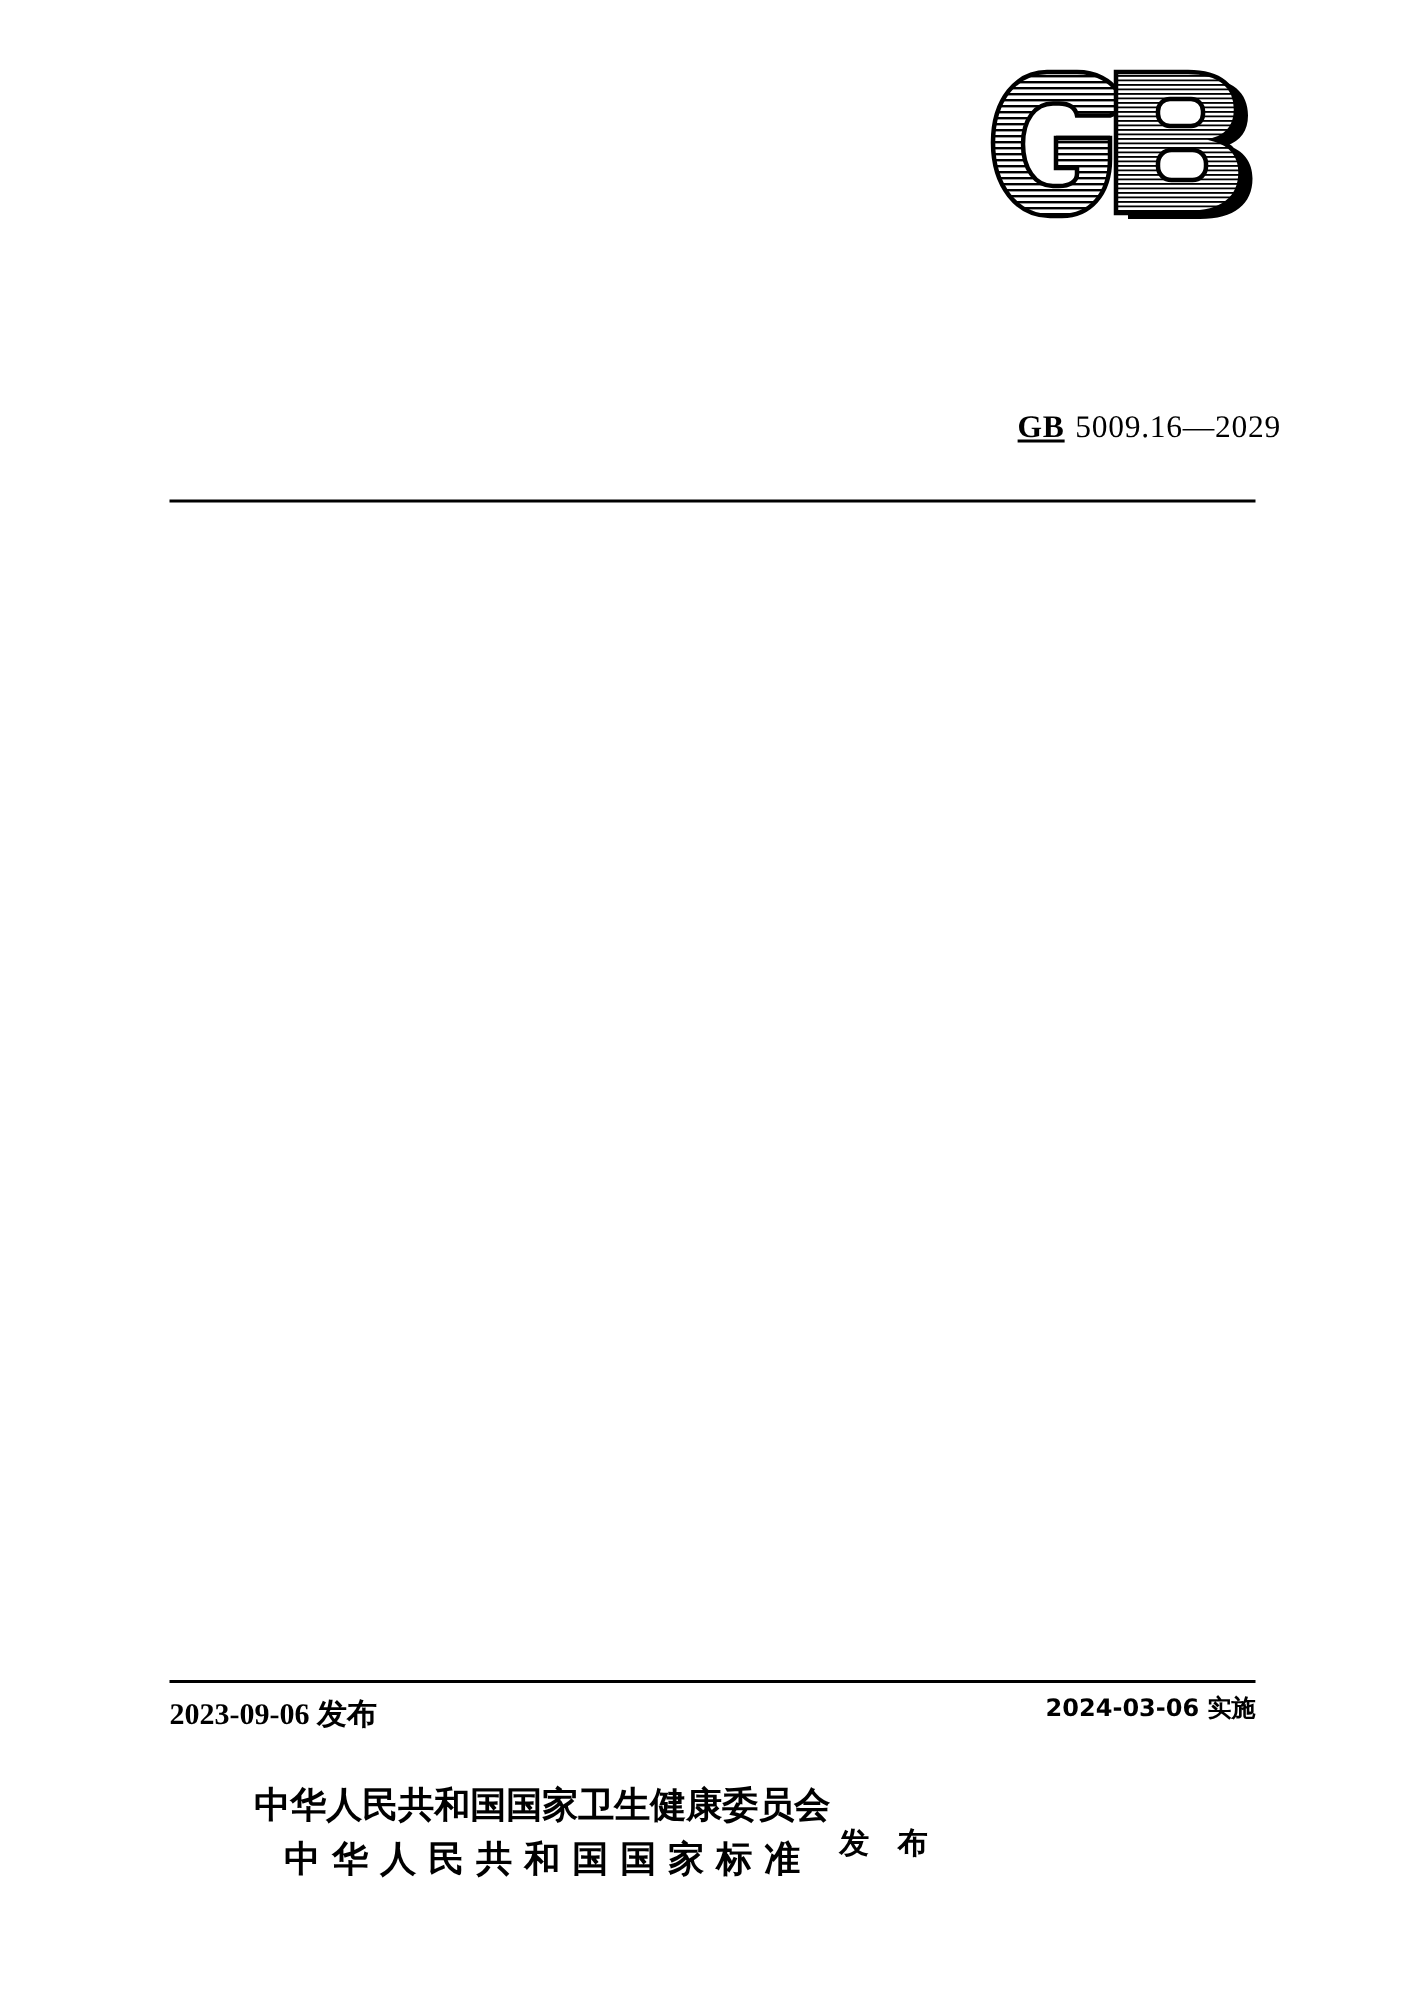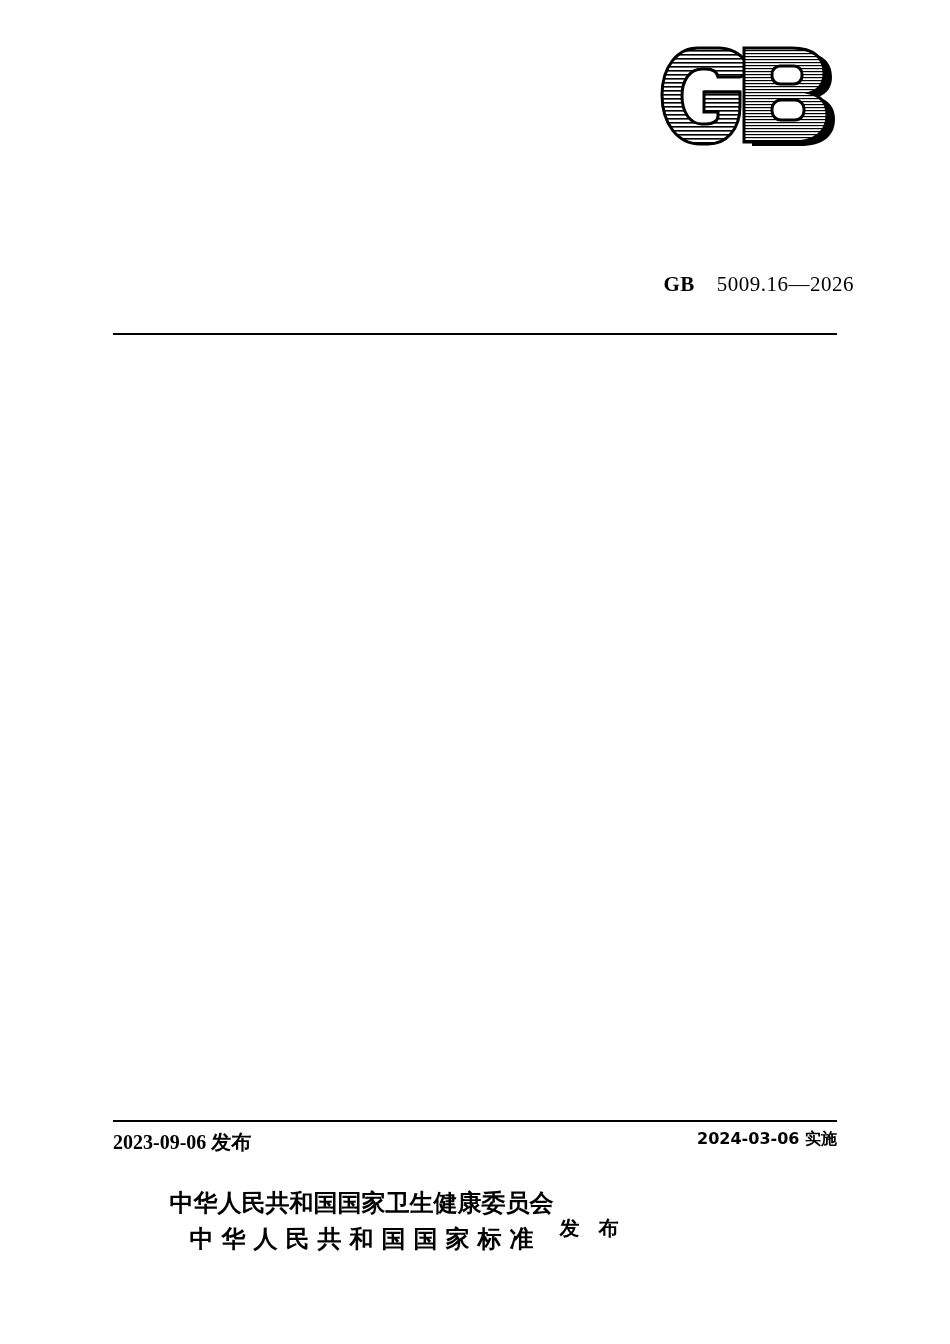--- a/index.html
+++ b/index.html
@@ -47,21 +47,22 @@
     position: absolute;
     top: 272px;
     right: 96px;
     font-family: "Liberation Serif", "DejaVu Serif", serif;
     font-size: 21px;
     letter-spacing: 0.5px;
     white-space: nowrap;
   }
   .std-number .gb-mark {
     font-weight: bold;
-    margin-right: 22px;
+    margin-right: 7px;
+    text-decoration: underline;
   }
 
   
   .rule-top {
     position: absolute;
     left: 113px;
     top: 333px;
     width: 724px;
     height: 2px;
     background: #000;
@@ -174,21 +175,21 @@
 
       <rect x="124" y="28" width="30" height="18" rx="8" fill="#ffffff" stroke="#000" stroke-width="3"></rect>
       <rect x="124" y="62" width="32" height="20" rx="9" fill="#ffffff" stroke="#000" stroke-width="3"></rect>
 
       <path d="M56 54 h36" stroke="#000" stroke-width="3" fill="none"></path>
     </svg>
   </div>
 
 
   <div class="std-number">
-    <span class="gb-mark">GB</span><span>5009.16—2026</span>
+    <span class="gb-mark">GB</span><span>5009.16—2029</span>
   </div>
 
   <div class="rule-top"></div>
   <div class="rule-bottom"></div>
 
 
   <div class="issue-date">2023-09-06 发布</div>
   <div class="effective-date">2024-03-06 实施</div>
 
   <div class="publisher">

